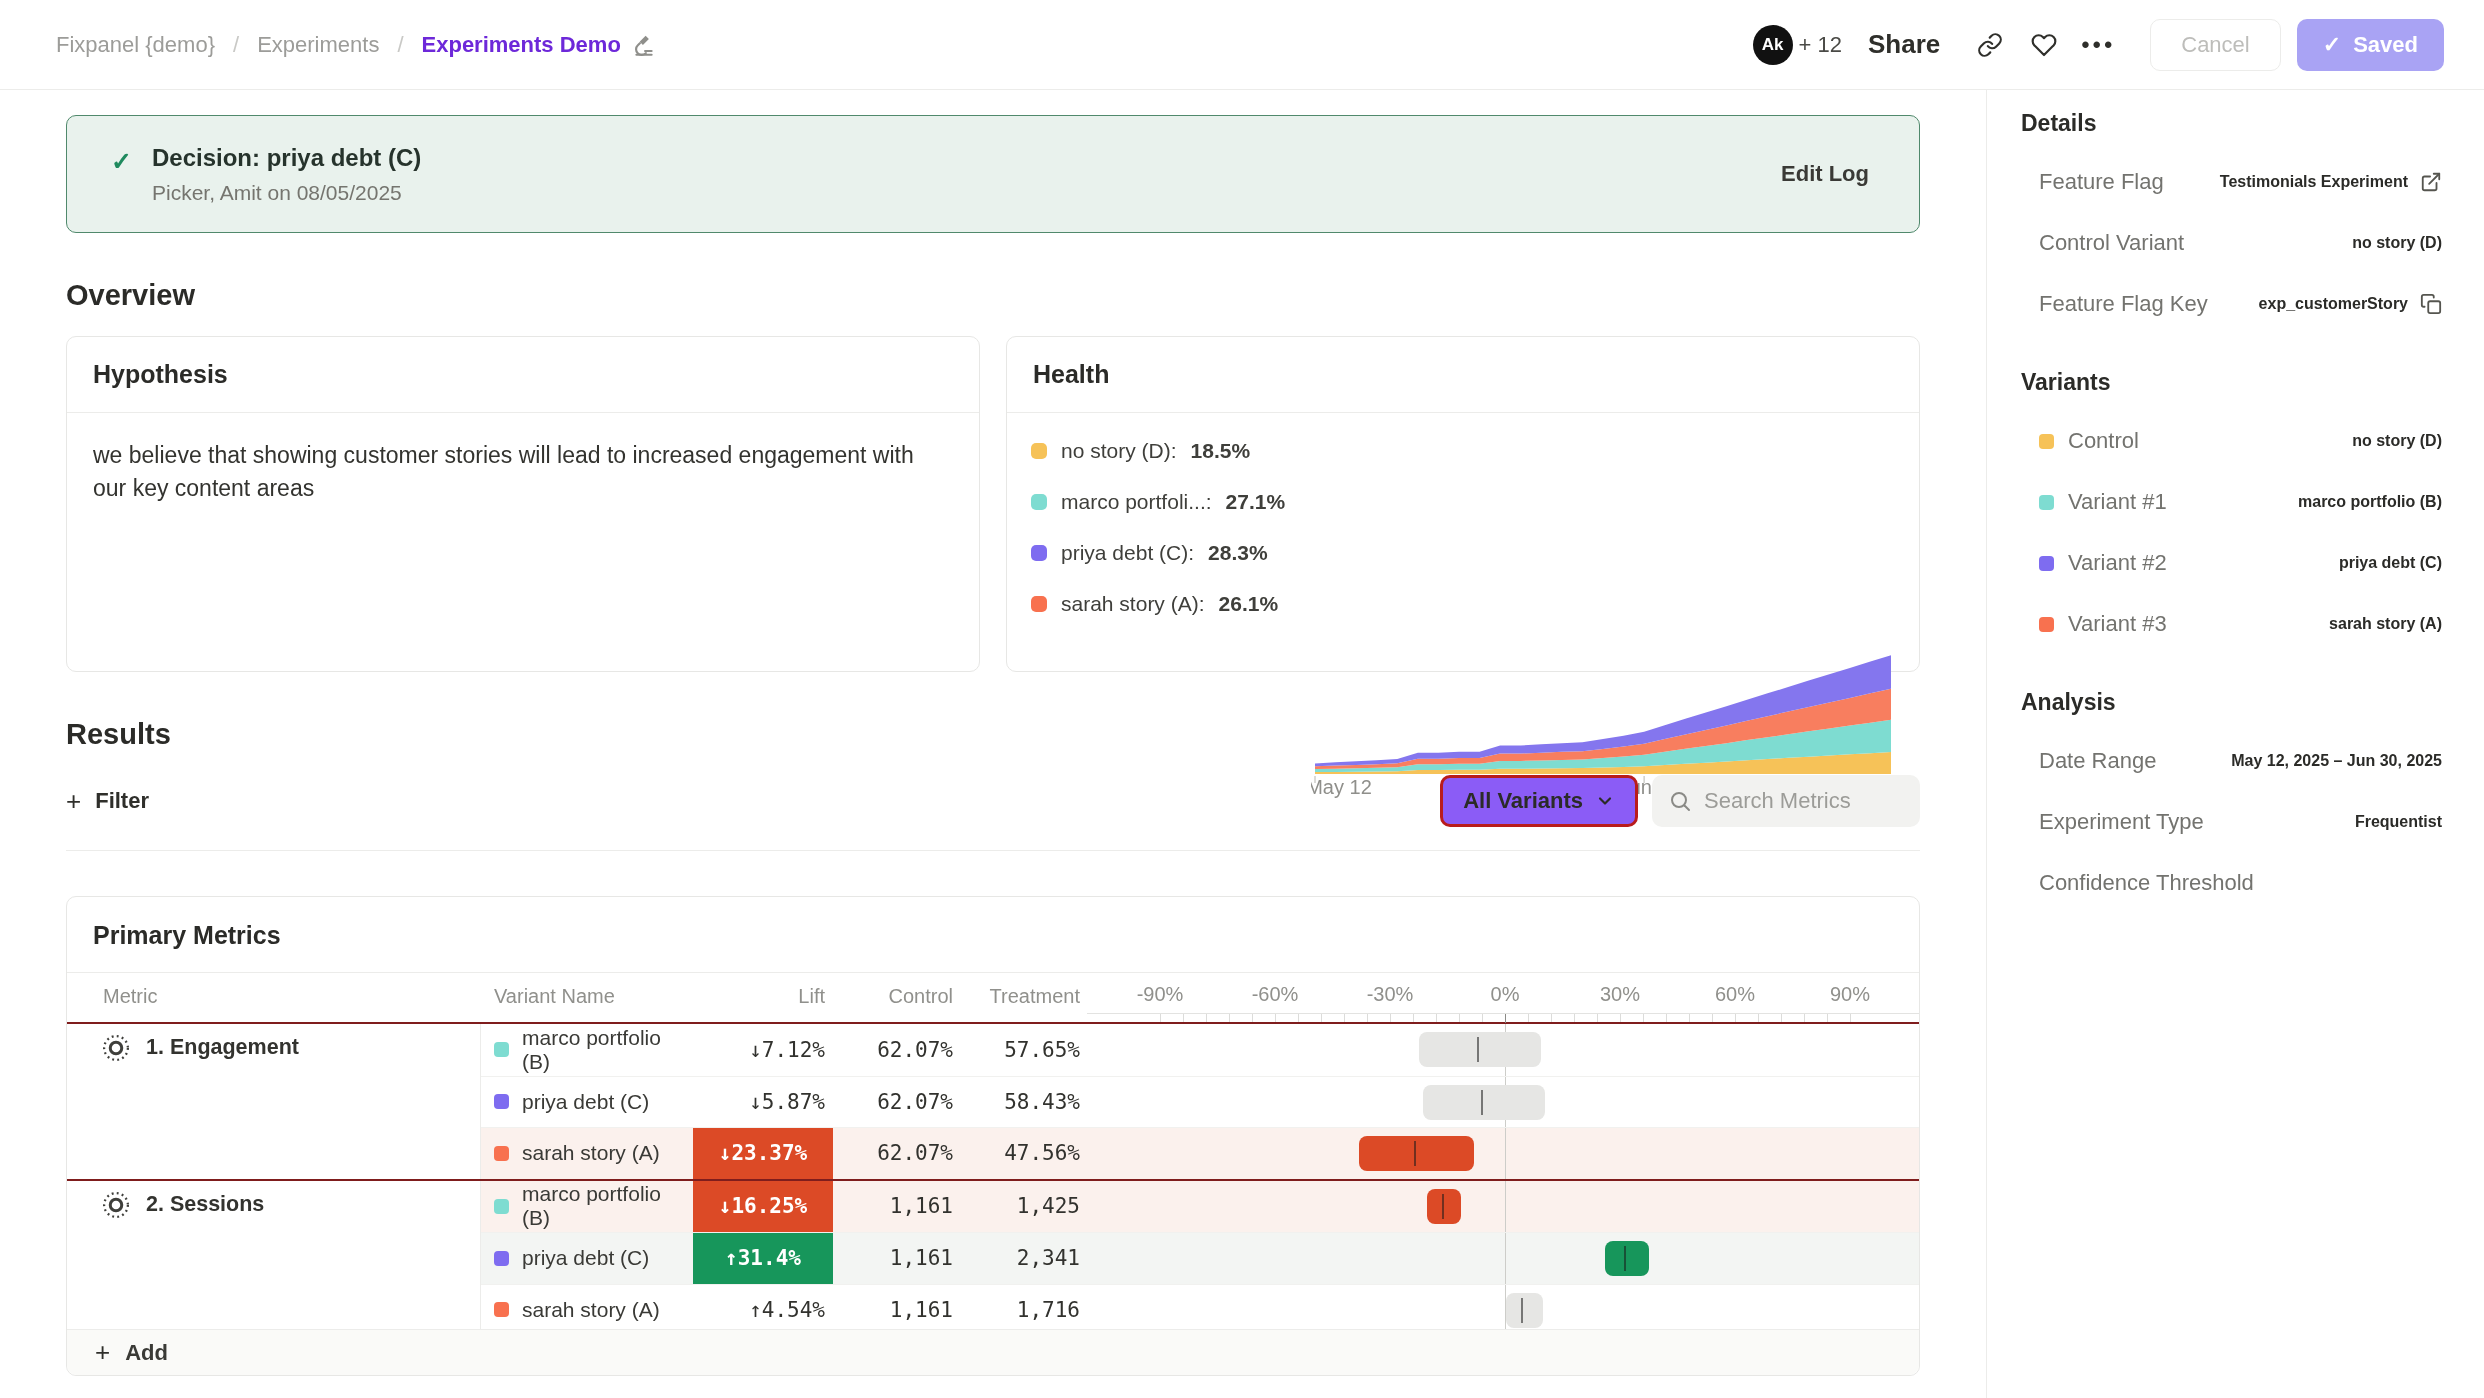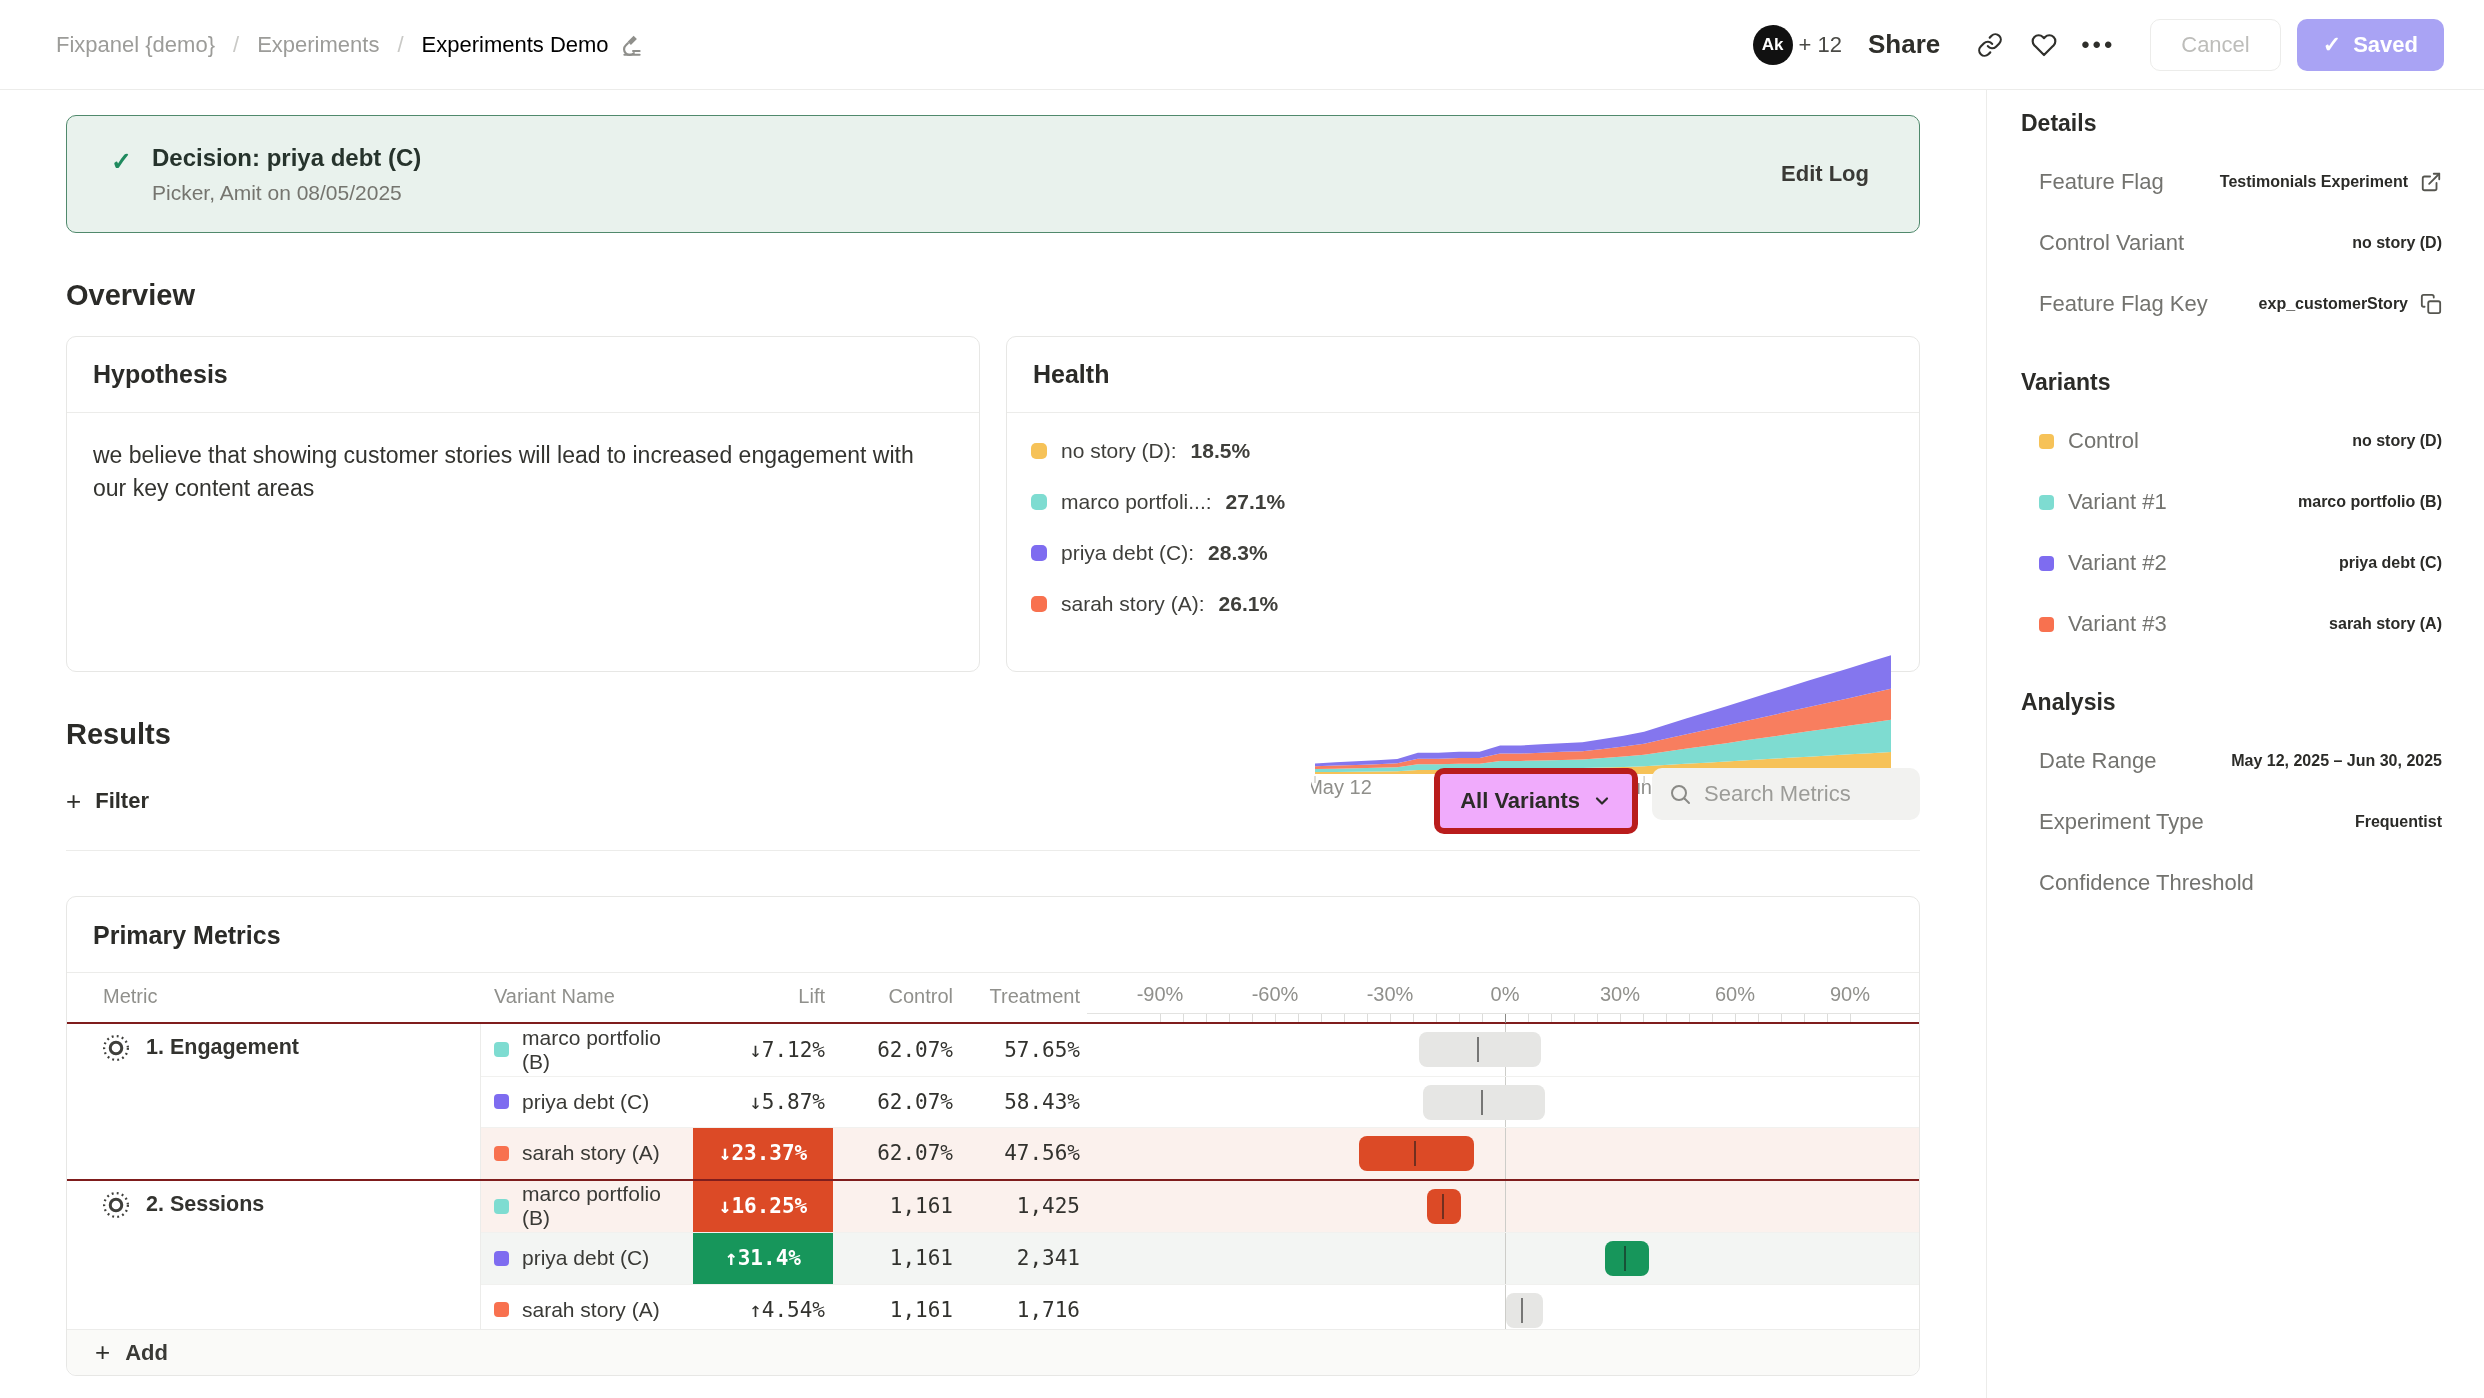--- a/index.html
+++ b/index.html
@@ -5,21 +5,21 @@
   * { margin:0; padding:0; box-sizing:border-box; }
   html,body { width:2484px; height:1398px; overflow:hidden; background:#fff;
     font-family:"Liberation Sans", sans-serif; color:#2f2f2b; }
   svg { display:block; }
 
   
   .topbar { height:90px; display:flex; align-items:center; justify-content:space-between;
     padding:0 40px 0 56px; border-bottom:1px solid #ECECEA; }
   .breadcrumb { display:flex; align-items:center; font-size:22px; }
   .crumb { color:#9C9C99; cursor:pointer; }
-  .crumb.current { color:#000000; font-weight:400; display:flex; align-items:center; gap:10px; }
+  .crumb.current { color:#6d28d9; font-weight:700; display:flex; align-items:center; gap:10px; }
   .crumb-sep { color:#C9C9C6; margin:0 18px; }
   .topbar-right { display:flex; align-items:center; }
   .avatar { width:40px; height:40px; border-radius:50%; background:#111; color:#fff;
     font-weight:700; font-size:17px; display:flex; align-items:center; justify-content:center; cursor:pointer; }
   .collab { font-size:22px; color:#4A4A46; margin:0 26px 0 6px; cursor:pointer; }
   .share { background:none; border:none; font-family:inherit; font-size:26px; font-weight:600;
     color:#2F2F2B; margin-right:30px; cursor:pointer; }
   .icon-btn { width:40px; height:40px; display:flex; align-items:center; justify-content:center;
     cursor:pointer; margin-right:14px; color:#2F2F2B; }
   .dots { font-size:24px; letter-spacing:3px; color:#2F2F2B; margin-right:32px; }
@@ -59,21 +59,21 @@
   .legend-swatch { width:16px; height:16px; border-radius:5px; flex:none; }
   .legend-value { font-weight:700; }
   .health-chart-wrap { margin-left:auto; margin-top:30px; }
 
   
   .results-toolbar { margin-top:24px; display:flex; align-items:center; height:52px; }
   .filter-btn { display:flex; align-items:center; gap:14px; font-size:22px; font-weight:600;
     color:#2F2F2B; background:none; border:none; font-family:inherit; cursor:pointer; }
   .plus-glyph { font-size:26px; font-weight:400; color:#2F2F2B; }
   .toolbar-right { margin-left:auto; display:flex; gap:14px; }
-  .variants-dd { height:66px; border:6px solid #b91c1c; background:#f0abfc; border-radius:10px;
+  .variants-dd { height:52px; border:3px solid #b91c1c; background:#8b5cf6; border-radius:10px;
     display:flex; align-items:center; gap:12px; padding:0 20px; font-size:22px; font-weight:600;
     color:#2B2B28; font-family:inherit; cursor:pointer; }
   .search-box { height:52px; width:268px; background:#F2F2F0; border-radius:10px; display:flex;
     align-items:center; gap:12px; padding:0 16px; }
   .search-box input { border:none; background:transparent; outline:none; width:100%;
     font-family:inherit; font-size:22px; color:#3A3A36; }
   .search-box input::placeholder { color:#9C9C98; }
   .divider { border-bottom:1px solid #ECECEA; margin-top:23px; }
 
   

